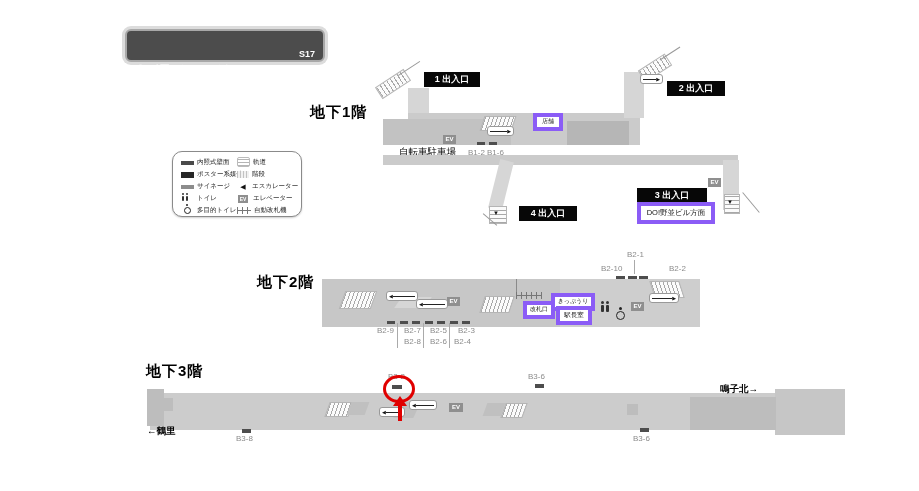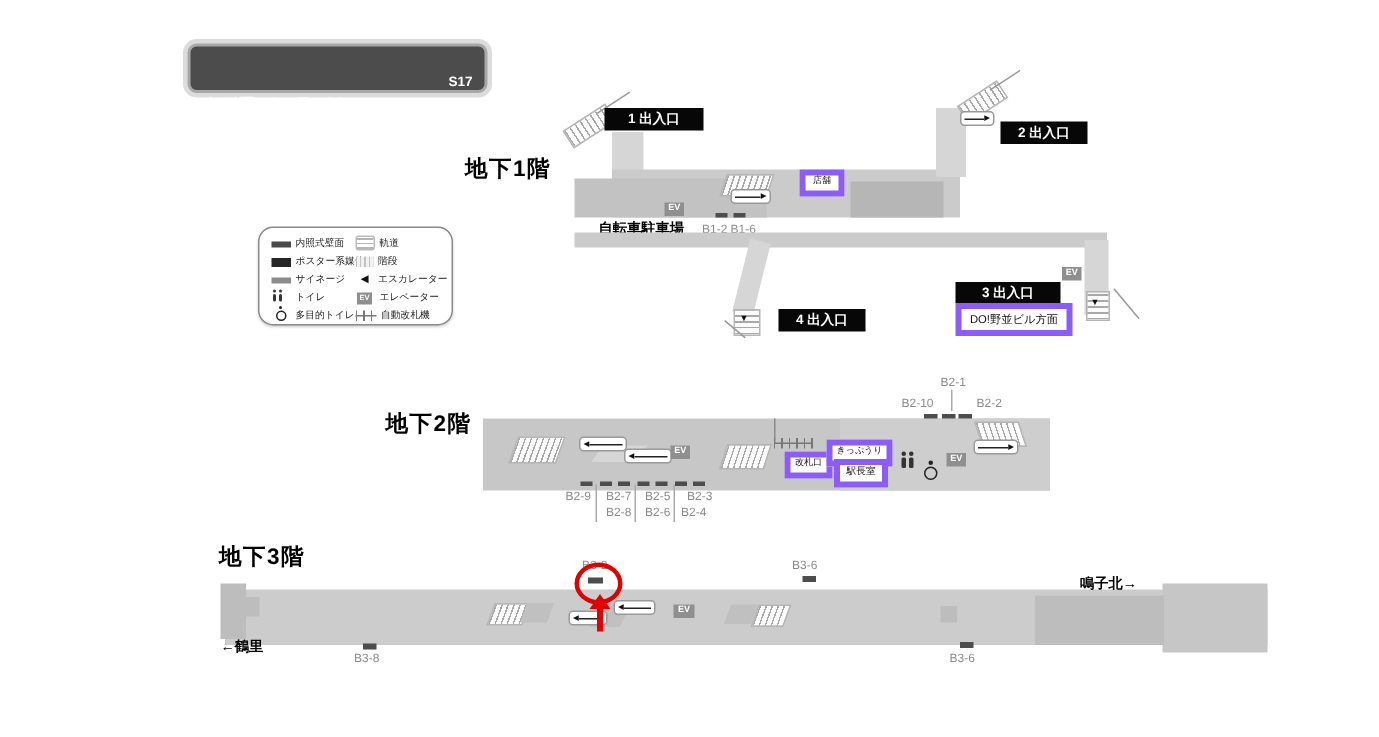--- a/index.html
+++ b/index.html
@@ -118,36 +118,36 @@
         <span class="lg-label">自動改札機</span>
       </div>
     </div>
   </div>
 
   <div class="abs floor-label" style="left:310px;top:103px;">地下1階</div>
 
   <div class="abs corridor" style="left:408px;top:88px;width:21px;height:30px;"></div>
   <div class="abs stairs-h" style="left:376px;top:77px;width:32px;height:12px;transform:rotate(-33deg);"></div>
   <div class="abs thinline" style="left:396px;top:68px;width:26px;height:1px;transform:rotate(-33deg);"></div>
-  <div class="abs blackbox" style="left:403px;top:72px;width:66px;height:15px;line-height:15px;">1 出入口</div>
+  <div class="abs blackbox" style="left:424px;top:72px;width:56px;height:15px;line-height:15px;">1 出入口</div>
 
   <div class="abs band" style="left:408px;top:113px;width:232px;height:32px;"></div>
   <div class="abs mid" style="left:383px;top:119px;width:128px;height:26px;"></div>
   <div class="abs dark" style="left:567px;top:121px;width:62px;height:24px;"></div>
 
   <div class="abs stairs-h" style="left:482px;top:116px;width:30px;height:13px;transform:skewX(-18deg);"></div>
   <div class="abs esc" style="left:487px;top:126px;width:21px;height:8px;">
     <span class="line"></span>
       <span class="tri">▶</span>
   </div>
 
   <div class="abs whitebox" style="left:533px;top:113px;width:22px;height:10px;font-size:6px;line-height:9px;">店舗</div>
   <div class="abs evbox" style="left:443px;top:135px;width:13px;height:9px;font-size:6px;line-height:9px;">EV</div>
 
-  <div class="abs" style="left:399px;top:146px;font-size:9.5px;font-weight:bold;white-space:nowrap;">自転車駐車場</div>
+  <div class="abs" style="left:399px;top:146px;font-size:9.5px;font-weight:normal;white-space:nowrap;">自転車駐車場</div>
 
   <div class="abs adbar" style="left:477px;top:142px;width:8px;height:3px;"></div>
   <div class="abs adbar" style="left:489px;top:142px;width:8px;height:3px;"></div>
   <div class="abs adlabel" style="left:468px;top:148px;">B1-2</div>
   <div class="abs adlabel" style="left:487px;top:148px;">B1-6</div>
 
   <div class="abs corridor" style="left:624px;top:72px;width:20px;height:46px;"></div>
   <div class="abs stairs-h" style="left:639px;top:61px;width:30px;height:12px;transform:rotate(-33deg);"></div>
   <div class="abs thinline" style="left:658px;top:53px;width:24px;height:1px;transform:rotate(-33deg);"></div>
   <div class="abs esc" style="left:640px;top:74px;width:17px;height:8px;">
@@ -205,21 +205,21 @@
 
   <div class="abs stairs-h" style="left:652px;top:281px;width:28px;height:15px;transform:skewX(18deg);"></div>
   <div class="abs esc" style="left:649px;top:293px;width:24px;height:8px;">
     <span class="line"></span>
       <span class="tri">▶</span>
   </div>
 
   <div class="abs adlabel" style="left:627px;top:250px;">B2-1</div>
   <div class="abs" style="left:634px;top:260px;width:1px;height:14px;background:#aaa;"></div>
   <div class="abs adlabel" style="left:601px;top:264px;">B2-10</div>
-  <div class="abs adlabel" style="left:651px;top:264px;">B2-2</div>
+  <div class="abs adlabel" style="left:669px;top:264px;">B2-2</div>
   <div class="abs adbar" style="left:616px;top:276px;width:9px;height:3px;"></div>
   <div class="abs adbar" style="left:628px;top:276px;width:9px;height:3px;"></div>
   <div class="abs adbar" style="left:639px;top:276px;width:9px;height:3px;"></div>
 
   <div class="abs adbar" style="left:387px;top:321px;width:8px;height:3px;"></div>
   <div class="abs adbar" style="left:400px;top:321px;width:8px;height:3px;"></div>
   <div class="abs adbar" style="left:412px;top:321px;width:8px;height:3px;"></div>
   <div class="abs adbar" style="left:425px;top:321px;width:8px;height:3px;"></div>
   <div class="abs adbar" style="left:437px;top:321px;width:8px;height:3px;"></div>
   <div class="abs adbar" style="left:450px;top:321px;width:8px;height:3px;"></div>

